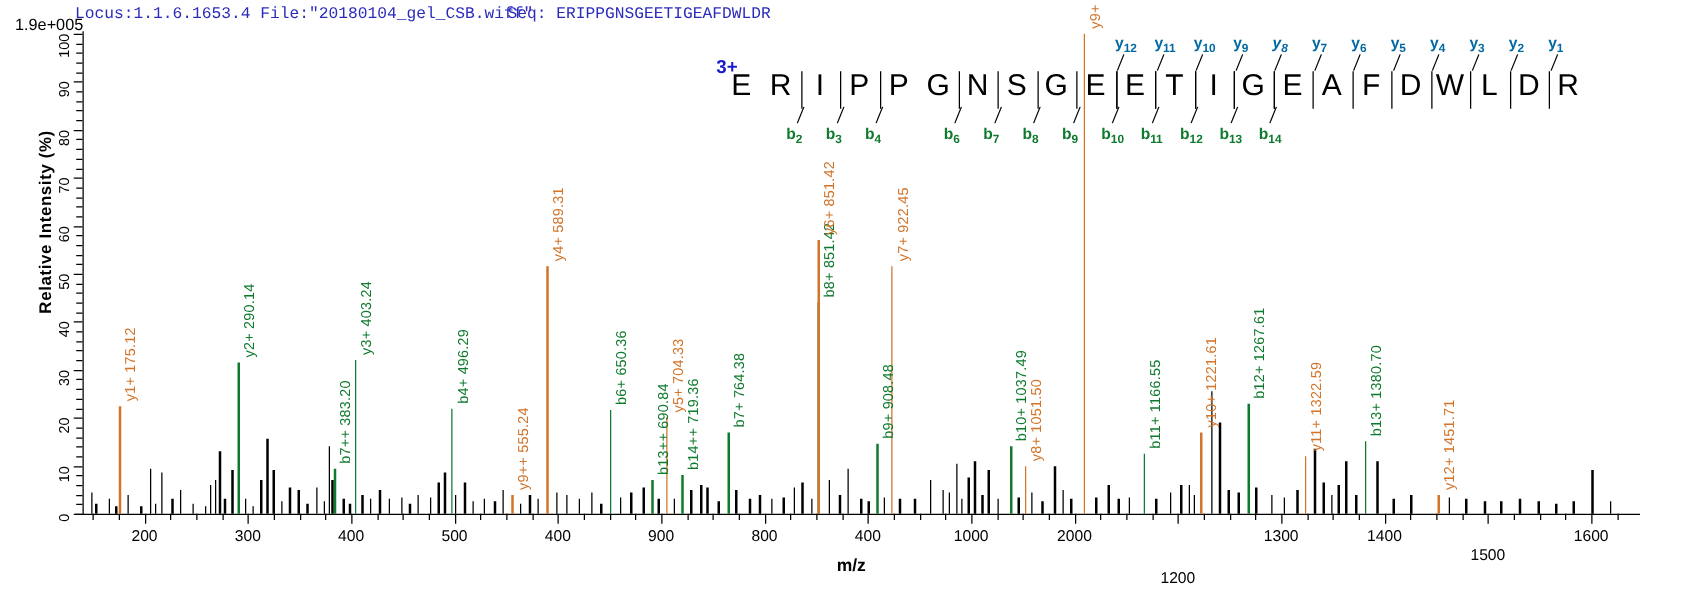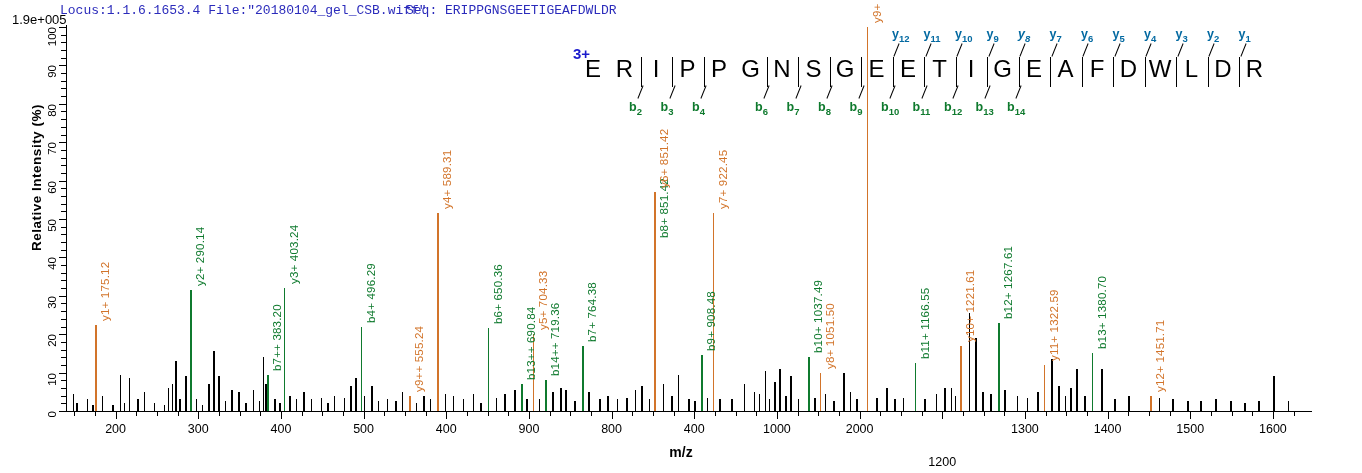--- a/index.html
+++ b/index.html
@@ -208,21 +208,21 @@
       <div class="xtlabel" style="left: 363.6px;">500</div>
       <div class="xtlabel" style="left: 446.267px;">400</div>
       <div class="xtlabel" style="left: 528.933px;">900</div>
       <div class="xtlabel" style="left: 611.6px;">800</div>
       <div class="xtlabel" style="left: 694.267px;">400</div>
       <div class="xtlabel" style="left: 776.933px;">1000</div>
       <div class="xtlabel" style="left: 859.6px;">2000</div>
       <div class="xtlabel" style="left: 942.267px; margin-top: 33px;">1200</div>
       <div class="xtlabel" style="left: 1024.93px;">1300</div>
       <div class="xtlabel" style="left: 1107.6px;">1400</div>
-      <div class="xtlabel" style="left: 1190.27px;">1500</div>
+      <div class="xtlabel" style="left: 1190.27px; margin-top: 15px;">1500</div>
       <div class="xtlabel" style="left: 1272.93px;">1600</div>
     </div>
 
   <div id="plot">
       <div class="peak" style="left: 6.61333px; height: 17.28px;"></div>
       <div class="peak" style="left: 9.92px; height: 7.68px;"></div>
       <div class="peak" style="left: 20.6667px; height: 11.52px;"></div>
       <div class="peak" style="left: 26.4533px; height: 5.76px;"></div>
       <div class="peak" style="left: 35.5467px; height: 15.36px;"></div>
       <div class="peak" style="left: 46.2933px; height: 5.76px;"></div>

